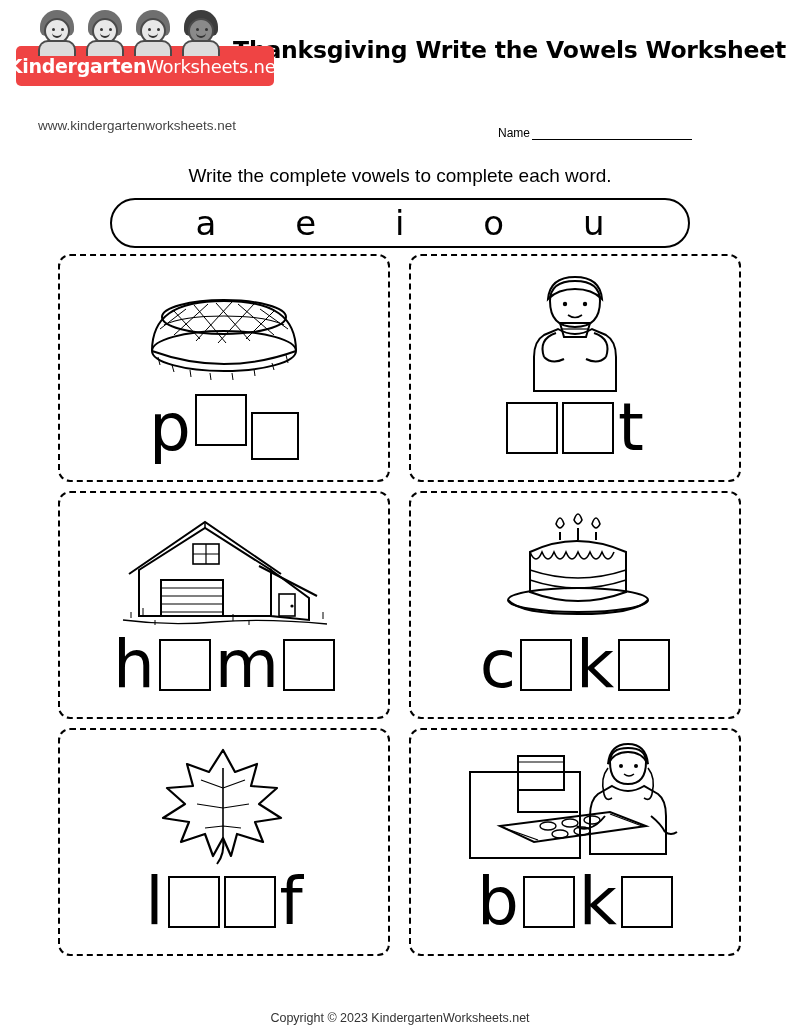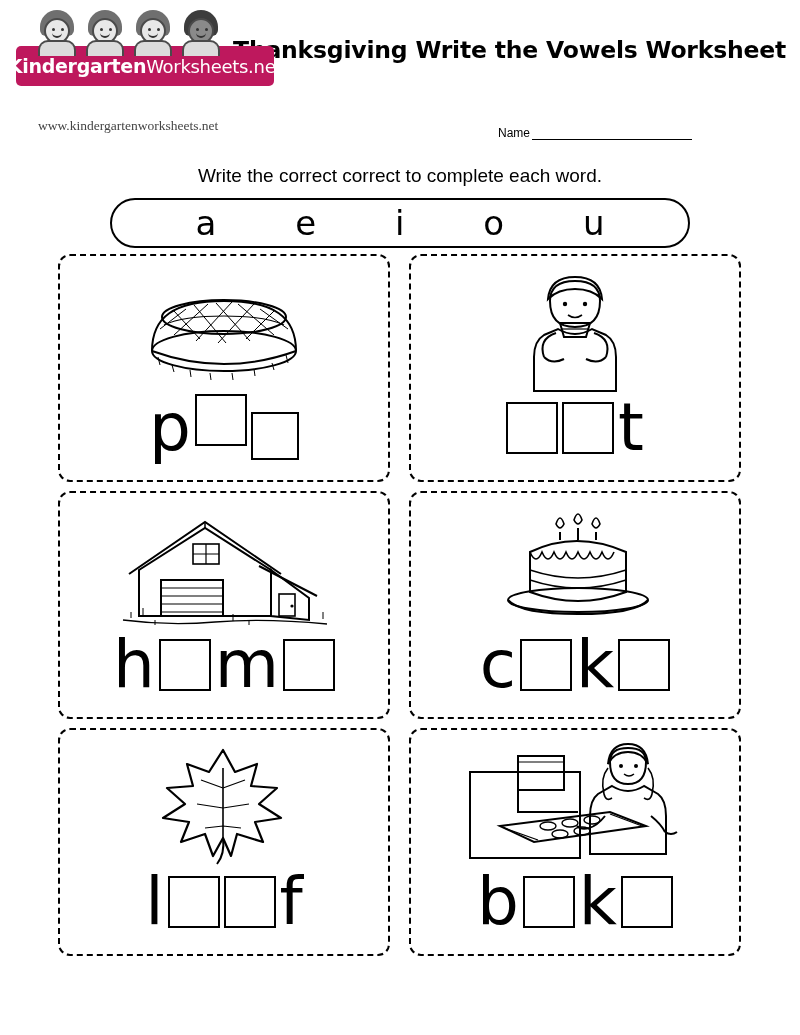--- a/index.html
+++ b/index.html
@@ -88,21 +88,21 @@
   }
   .kid.dark .face { background: #8a8a8a; }
   .kid.dark .hair { background: #3c3c3c; }
 
   .logo-bar {
     position: absolute;
     left: 0;
     top: 38px;
     width: 258px;
     height: 40px;
-    background: #be185d;
+    background: #ef4444;
     border-radius: 5px;
     display: flex;
     align-items: center;
     justify-content: center;
     z-index: 2;
   }
   .logo-text {
     color: #fff;
     font-family: "DejaVu Sans", sans-serif;
     font-size: 19px;
@@ -110,21 +110,21 @@
     letter-spacing: -0.3px;
     white-space: nowrap;
   }
   .logo-text .thin { font-weight: normal; font-size: 18px; }
   .site-url {
     position: absolute;
     left: 22px;
     top: 110px;
     font-size: 13.5px;
     color: #444;
-    font-family: Liberation Serif, serif;
+    font-family: Liberation Sans, sans-serif;
   }
 
   .title {
     position: absolute;
     right: 14px;
     top: 36px;
     font-family: "DejaVu Sans", sans-serif;
     font-size: 23.5px;
     font-weight: bold;
     color: #000;
@@ -300,21 +300,21 @@
     <div class="site-url">www.kindergartenworksheets.net</div>
   </div>
 
   <div class="title">Thanksgiving Write the Vowels Worksheet</div>
 
   <div class="name-row">
     <span class="name-label">Name</span>
     <span class="name-line"></span>
   </div>
 
-  <div class="instructions">Write the correct correct to complete each word.</div>
+  <div class="instructions">Write the complete vowels to complete each word.</div>
 </div>
 
 <div class="vowel-banner">
   <span class="vowel">a</span>
   <span class="vowel">e</span>
   <span class="vowel">i</span>
   <span class="vowel">o</span>
   <span class="vowel">u</span>
 </div>
 
@@ -463,13 +463,14 @@
       <span class="letter">b</span>
       <span class="blank"></span>
       <span class="letter">k</span>
       <span class="blank"></span>
     </div>
   </div>
 
 </div>
 
 <div class="footer">
+  <div>Copyright © 2023 KindergartenWorksheets.net</div>
 </div>
 
 </body></html>

